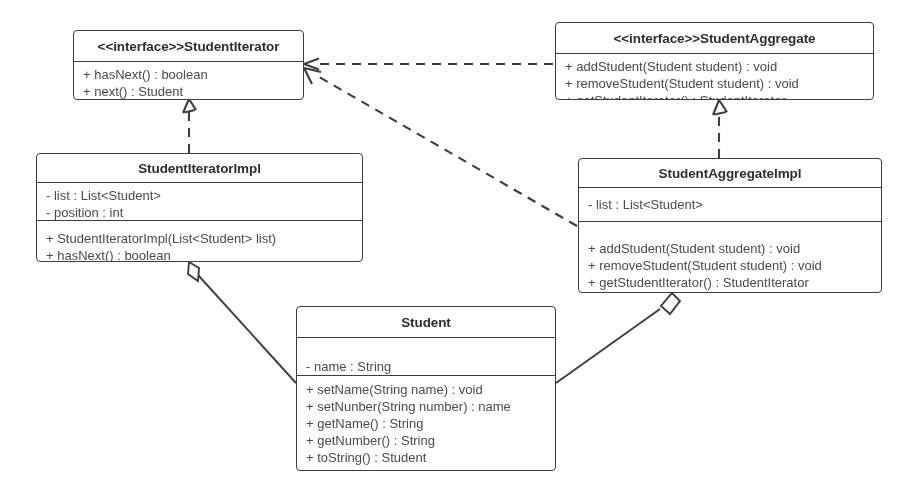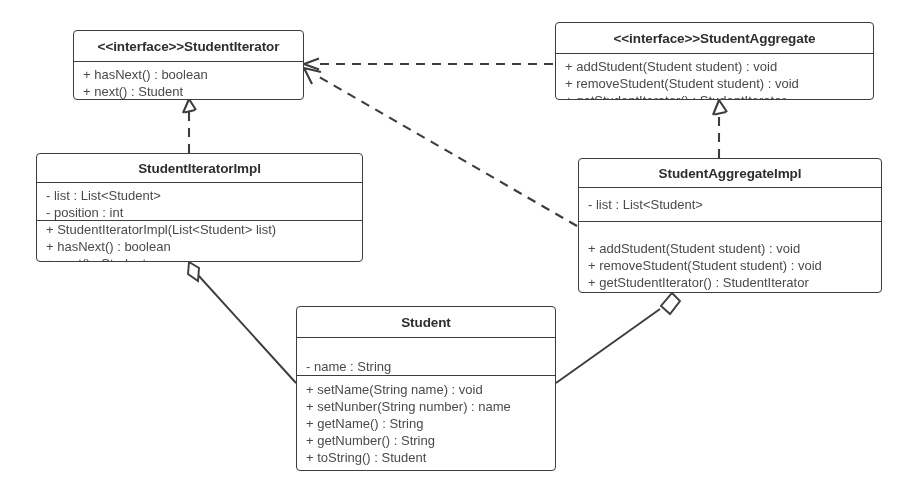--- a/index.html
+++ b/index.html
@@ -63,21 +63,21 @@
   #box-student-iterator .uml-title      { padding-top: 8px;  height: 30px; }
   #box-student-iterator .uml-compartment{ padding-top: 4px;  height: 38px; }
 
   #box-student-aggregate      { left: 555px; top: 22px;  width: 319px; height: 78px; }
   #box-student-aggregate .uml-title      { padding-top: 8px;  height: 30px; }
   #box-student-aggregate .uml-compartment{ padding-top: 4px;  height: 46px; }
 
   #box-student-iterator-impl  { left: 26px;  top: 153px; width: 327px; height: 109px; margin-left: 10px; }
   #box-student-iterator-impl .uml-title  { padding-top: 7px;  height: 28px; }
   #box-student-iterator-impl .fields     { padding-top: 4px;  height: 38px; }
-  #box-student-iterator-impl .methods    { padding-top: 0;  height: 43px; }
+  #box-student-iterator-impl .methods    { padding-top: 9px;  height: 43px; }
 
   #box-student-aggregate-impl { left: 578px; top: 158px; width: 304px; height: 135px; }
   #box-student-aggregate-impl .uml-title { padding-top: 7px;  height: 28px; }
   #box-student-aggregate-impl .fields    { padding-top: 8px;  height: 34px; }
   #box-student-aggregate-impl .methods   { padding-top: 18px; height: 73px; }
 
   #box-student                { left: 296px; top: 306px; width: 260px; height: 165px; }
   #box-student .uml-title                { padding-top: 8px;  height: 30px; }
   #box-student .fields                   { padding-top: 20px;  height: 38px; }
   #box-student .methods                  { padding-top: 5px;  height: 97px; }

